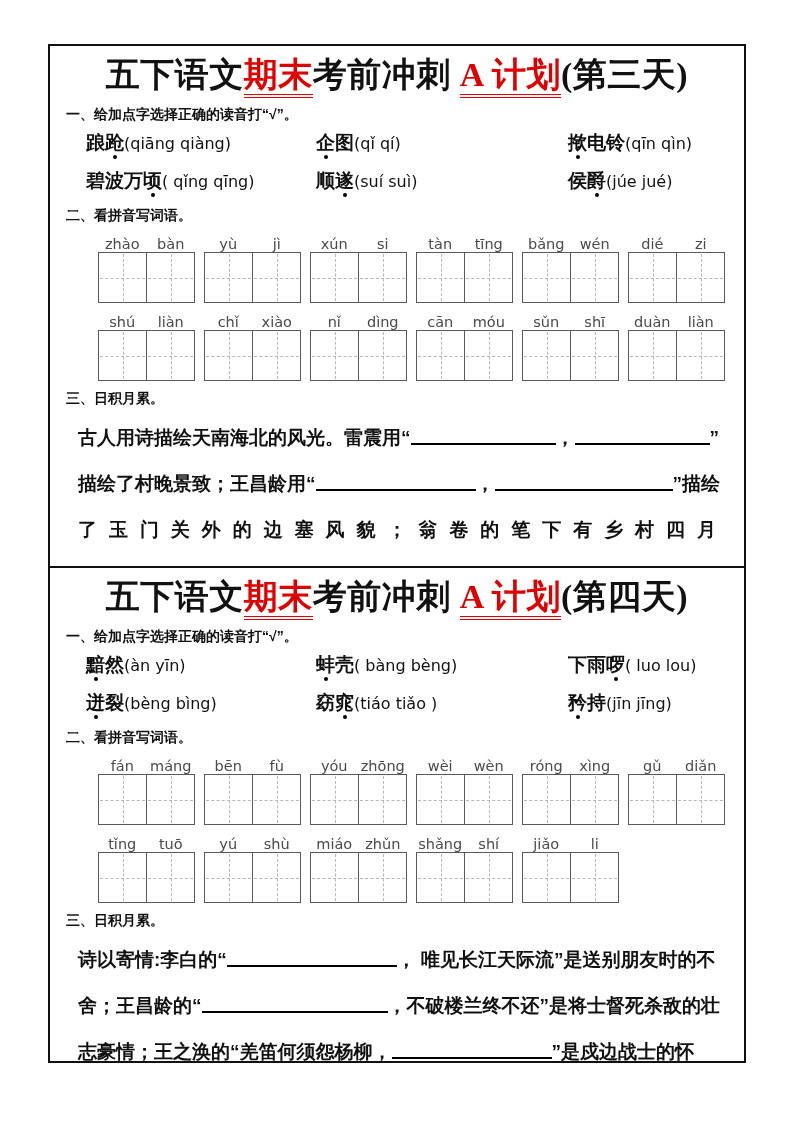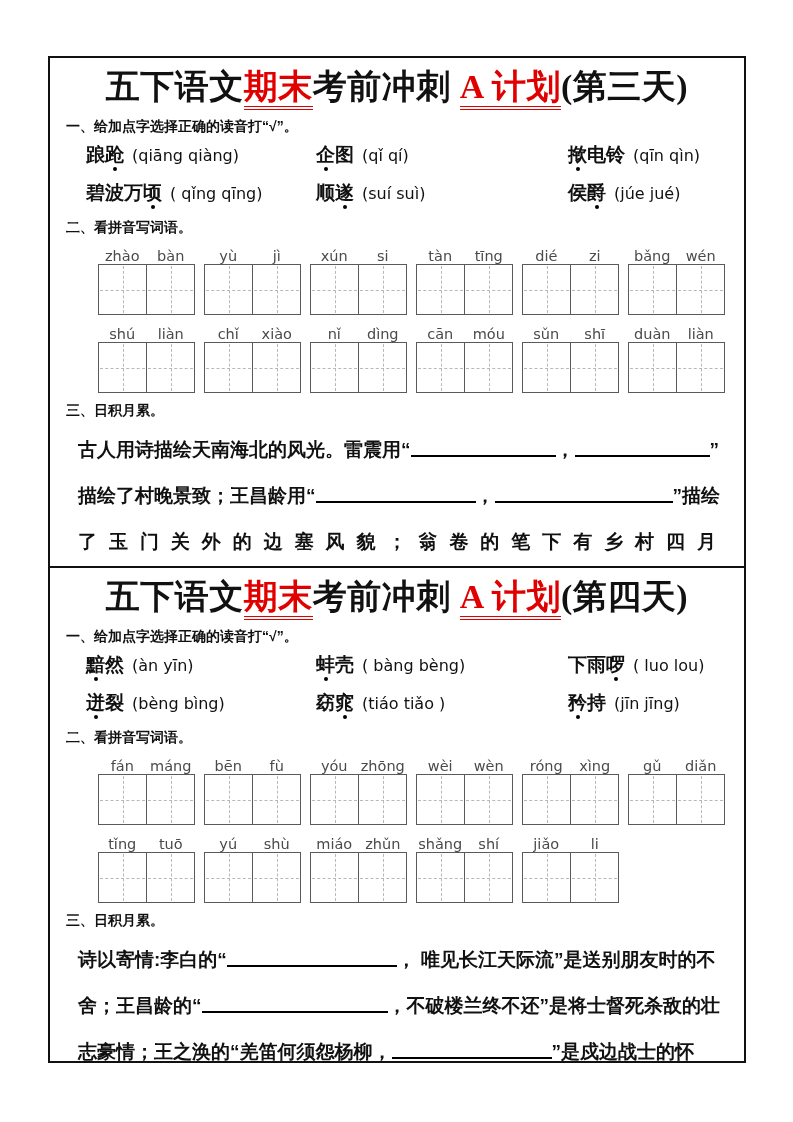--- a/index.html
+++ b/index.html
@@ -1,30 +1,30 @@
 <!DOCTYPE html>
 <html><head>
 <meta charset="utf-8">
 <style>
   html,body{margin:0;padding:0;background:#ffffff;}
   body{width:793px;height:1122px;position:relative;font-family:"Liberation Sans",sans-serif;color:#111;}
   .panel{position:absolute;left:48px;width:698px;border:2px solid #111;box-sizing:border-box;
          padding:4px 16px 0 16px;background:#fff;overflow:hidden;font-weight:600;}
-  #p1{top:56px;height:587px;}
+  #p1{top:44px;height:587px;}
   #p2{top:566px;height:497px;}
 
   .title{margin:2px 0 5px 0;text-align:center;font-size:34px;font-weight:700;letter-spacing:.5px;
          font-family:"Liberation Serif","Liberation Sans",serif;white-space:nowrap;}
   .red{color:#e10000;border-bottom:4px double #e10000;padding-bottom:1px;}
 
   .h{font-size:14px;line-height:22px;margin:3px 0 5px 0;}
   .wgrid{display:grid;grid-template-columns:230px 252px auto;row-gap:11px;
          padding-left:20px;margin:2px 0 9px 0;font-size:19px;line-height:26px;}
   .witem{white-space:nowrap;}
-  .witem .py{font-size:16px;font-weight:400;font-family:"DejaVu Sans",sans-serif;margin-left:8px;}
+  .witem .py{font-size:16px;font-weight:400;font-family:"DejaVu Sans",sans-serif;}
   .d{position:relative;display:inline-block;}
   .d::after{content:"";position:absolute;left:50%;transform:translateX(-50%);bottom:-3px;
             width:4px;height:4px;border-radius:50%;background:#000;}
 
   .prow{display:flex;gap:9px;margin:0 0 6px 32px;}
   .unit{width:97px;flex:0 0 auto;}
   .pyl{display:flex;height:21px;align-items:flex-end;color:#4a4a4a;font-size:14.5px;font-weight:400;
        font-family:"DejaVu Sans",sans-serif;}
   .pyl span{flex:1;text-align:center;white-space:nowrap;}
   .blk{display:flex;height:51px;border:1px solid #5a5a5a;box-sizing:border-box;background:#fff;}
@@ -90,32 +90,32 @@
           <span>tàn</span>
           <span>tīng</span>
         </div>
         <div class="blk">
           <div class="cell"></div>
           <div class="cell"></div>
         </div>
       </div>
     <div class="unit">
         <div class="pyl">
+          <span>bǎng</span>
+          <span>wén</span>
+        </div>
+        <div class="blk">
+          <div class="cell"></div>
+          <div class="cell"></div>
+        </div>
+      </div>
+    <div class="unit">
+        <div class="pyl">
           <span>dié</span>
           <span>zi</span>
-        </div>
-        <div class="blk">
-          <div class="cell"></div>
-          <div class="cell"></div>
-        </div>
-      </div>
-    <div class="unit">
-        <div class="pyl">
-          <span>bǎng</span>
-          <span>wén</span>
         </div>
         <div class="blk">
           <div class="cell"></div>
           <div class="cell"></div>
         </div>
       </div>
   </div>
   <div class="prow">
     <div class="unit">
         <div class="pyl">

